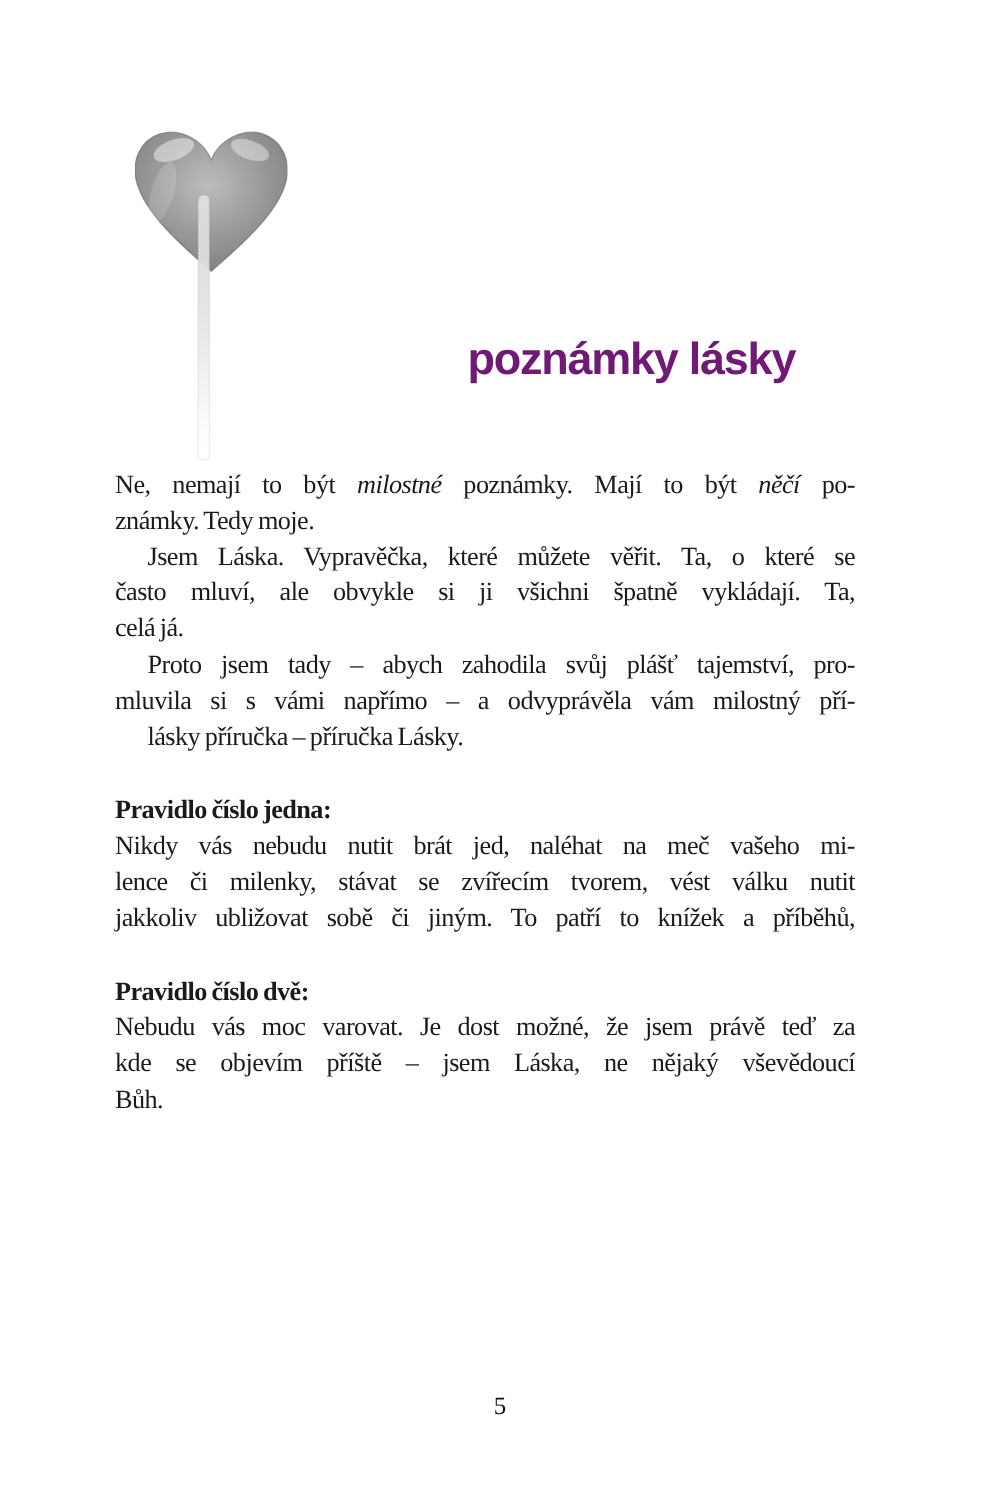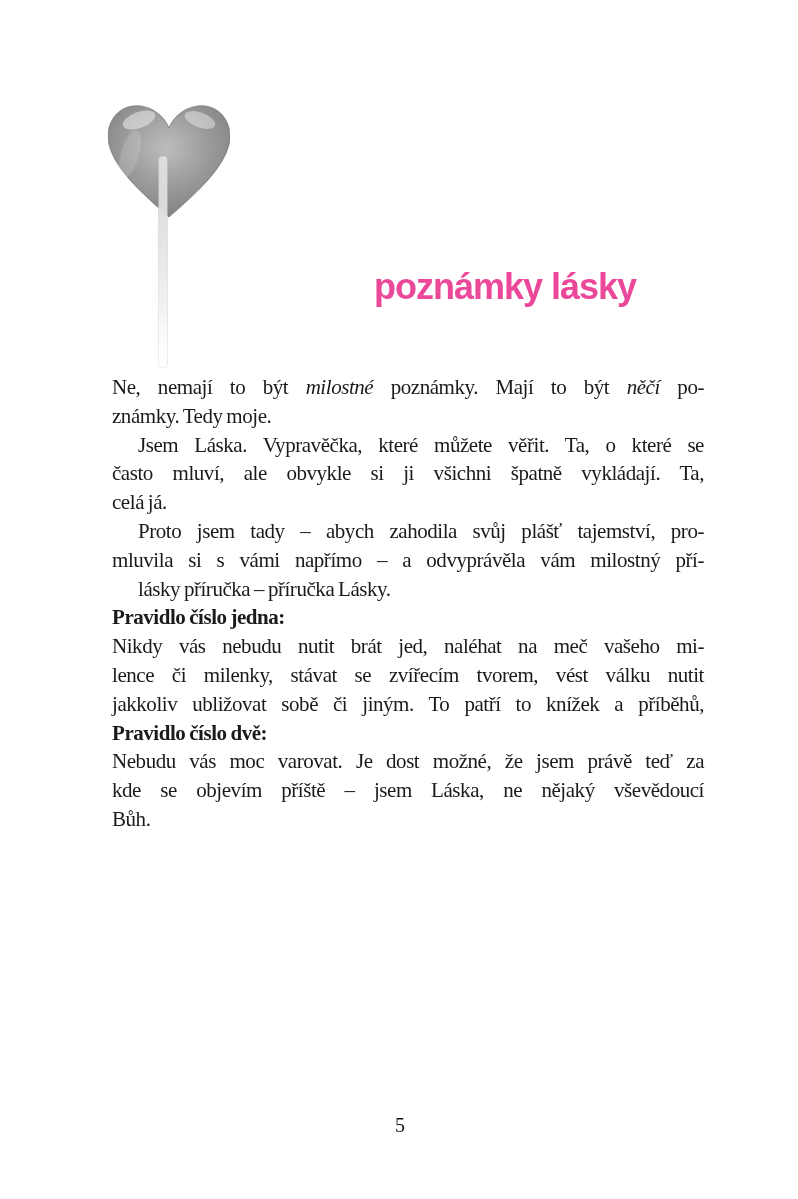--- a/index.html
+++ b/index.html
@@ -19,44 +19,44 @@
   }
   .title {
     position: absolute;
     left: 374px;
     top: 266px;
     margin: 0;
     font-family: "Liberation Sans", sans-serif;
     font-weight: 700;
     font-size: 36px;
     letter-spacing: -1px;
-    color: #ec4899;
+    color: #701a75;
     white-space: nowrap;
   }
   .body-text {
     position: absolute;
-    left: 112px;
+    left: 92px;
     top: 373px;
     width: 592px;
     font-family: "Liberation Serif", serif;
     font-size: 21px;
     line-height: 28.8px;
     letter-spacing: -0.45px;
     word-spacing: -1px;
     color: #1a1a1a;
   }
   .line {
     text-align: justify;
     text-align-last: justify;
   }
   .line.last {
     text-align-last: left;
   }
   .para.indent .line:first-child { text-indent: 26px; }
-  .section { }
+  .section { margin-top: 30px; }
   .rule-heading {
     font-weight: bold;
     text-align: left;
   }
   .pagenum {
     position: absolute;
     left: 104px;
     top: 1114px;
     width: 592px;
     text-align: center;

